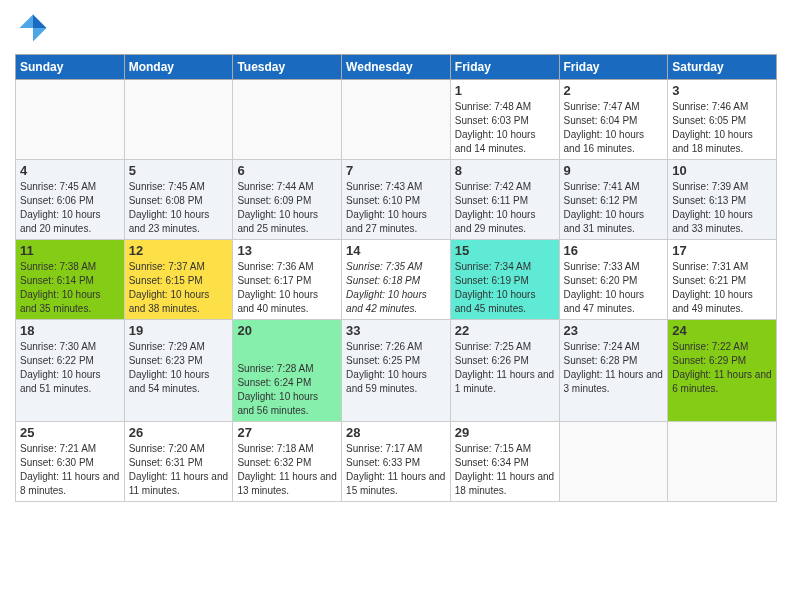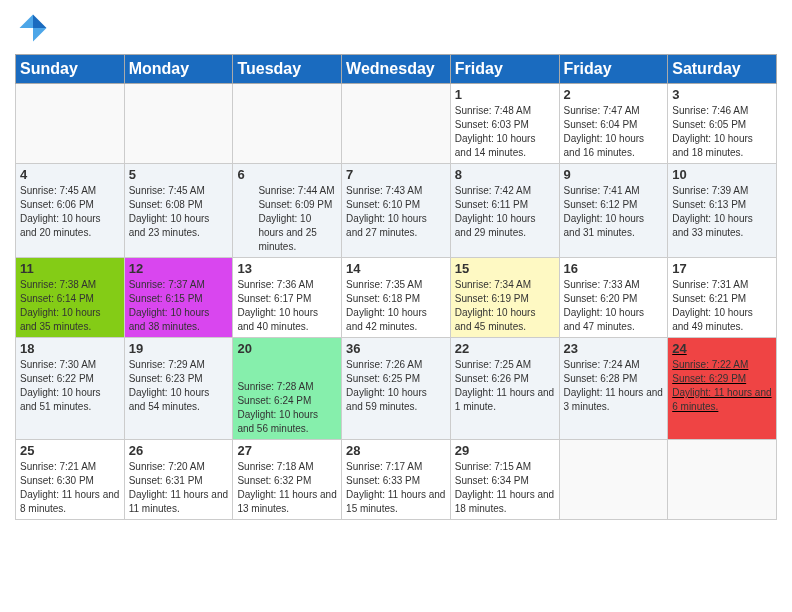--- a/index.html
+++ b/index.html
@@ -55,21 +55,21 @@
       width: 100%;
       border-collapse: collapse;
       font-size: 11px;
     }
     .calendar-table thead th {
       background-color: #1a6bbf;
       color: #fff;
       padding: 5px 4px;
       text-align: left;
       font-weight: bold;
-      font-size: 16px;
+      font-size: 12px;
       border: 1px solid #aaa;
     }
     .calendar-table tbody td {
       border: 1px solid #ccc;
       vertical-align: top;
       padding: 3px 4px;
       width: calc(100% / 7);
       height: 80px;
     }
     .day-number {
@@ -161,21 +161,21 @@
 Daylight: 10 hours and 20 minutes.</div>
           </td>
           <td style="background-color: rgb(240, 244, 248);">
             <span class="day-number">5</span>
             <div class="day-info" style="white-space: pre-line;">Sunrise: 7:45 AM
 Sunset: 6:08 PM
 Daylight: 10 hours and 23 minutes.</div>
           </td>
           <td style="background-color: rgb(240, 244, 248);">
             <span class="day-number">6</span>
-            <div class="day-info" style="white-space: pre-line; margin-left: 21px;">Sunrise: 7:44 AM
+            <div class="day-info" style="white-space: pre-line;">Sunrise: 7:44 AM
 Sunset: 6:09 PM
 Daylight: 10 hours and 25 minutes.</div>
           </td>
           <td style="background-color: rgb(240, 244, 248);">
             <span class="day-number">7</span>
             <div class="day-info" style="white-space: pre-line;">Sunrise: 7:43 AM
 Sunset: 6:10 PM
 Daylight: 10 hours and 27 minutes.</div>
           </td>
           <td style="background-color: rgb(240, 244, 248);">
@@ -197,39 +197,39 @@
 Daylight: 10 hours and 33 minutes.</div>
           </td>
         </tr>
         <tr>
           <td style="background-color: #84cc16;">
             <span class="day-number">11</span>
             <div class="day-info" style="white-space: pre-line;">Sunrise: 7:38 AM
 Sunset: 6:14 PM
 Daylight: 10 hours and 35 minutes.</div>
           </td>
-          <td style="background-color: #d946ef;">
+          <td style="background-color: #fde047;">
             <span class="day-number">12</span>
             <div class="day-info" style="white-space: pre-line;">Sunrise: 7:37 AM
 Sunset: 6:15 PM
 Daylight: 10 hours and 38 minutes.</div>
           </td>
           <td style="background-color: rgb(255, 255, 255); margin-left: 29px;">
             <span class="day-number">13</span>
             <div class="day-info" style="white-space: pre-line;">Sunrise: 7:36 AM
 Sunset: 6:17 PM
 Daylight: 10 hours and 40 minutes.</div>
           </td>
           <td style="background-color: rgb(255, 255, 255);">
             <span class="day-number">14</span>
-            <div class="day-info" style="white-space: pre-line;">Sunrise: 7:35 AM
+            <div class="day-info" style="white-space: pre-line; font-style: italic;">Sunrise: 7:35 AM
 Sunset: 6:18 PM
 Daylight: 10 hours and 42 minutes.</div>
           </td>
-          <td style="background-color: #fef9c3; margin-left: 20px;">
+          <td style="background-color: #5eead4; margin-left: 20px;">
             <span class="day-number">15</span>
             <div class="day-info" style="white-space: pre-line;">Sunrise: 7:34 AM
 Sunset: 6:19 PM
 Daylight: 10 hours and 45 minutes.</div>
           </td>
           <td style="background-color: rgb(255, 255, 255);">
             <span class="day-number">16</span>
             <div class="day-info" style="white-space: pre-line;">Sunrise: 7:33 AM
 Sunset: 6:20 PM
 Daylight: 10 hours and 47 minutes.</div>
@@ -254,38 +254,38 @@
 Sunset: 6:23 PM
 Daylight: 10 hours and 54 minutes.</div>
           </td>
           <td style="background-color: #86efac;">
             <span class="day-number">20</span>
             <div class="day-info" style="white-space: pre-line; margin-top: 24px;">Sunrise: 7:28 AM
 Sunset: 6:24 PM
 Daylight: 10 hours and 56 minutes.</div>
           </td>
           <td style="background-color: rgb(240, 244, 248);">
-            <span class="day-number">36</span>
+            <span class="day-number">33</span>
             <div class="day-info" style="white-space: pre-line;">Sunrise: 7:26 AM
 Sunset: 6:25 PM
 Daylight: 10 hours and 59 minutes.</div>
           </td>
           <td style="background-color: rgb(240, 244, 248);">
             <span class="day-number">22</span>
             <div class="day-info" style="white-space: pre-line;">Sunrise: 7:25 AM
 Sunset: 6:26 PM
 Daylight: 11 hours and 1 minute.</div>
           </td>
           <td style="background-color: rgb(240, 244, 248);">
             <span class="day-number">23</span>
             <div class="day-info" style="white-space: pre-line;">Sunrise: 7:24 AM
 Sunset: 6:28 PM
 Daylight: 11 hours and 3 minutes.</div>
           </td>
-          <td style="background-color: #ef4444; text-decoration: underline;">
+          <td style="background-color: #84cc16;">
             <span class="day-number">24</span>
             <div class="day-info" style="white-space: pre-line;">Sunrise: 7:22 AM
 Sunset: 6:29 PM
 Daylight: 11 hours and 6 minutes.</div>
           </td>
         </tr>
         <tr>
           <td style="background-color: rgb(255, 255, 255);">
             <span class="day-number">25</span>
             <div class="day-info" style="white-space: pre-line;">Sunrise: 7:21 AM

